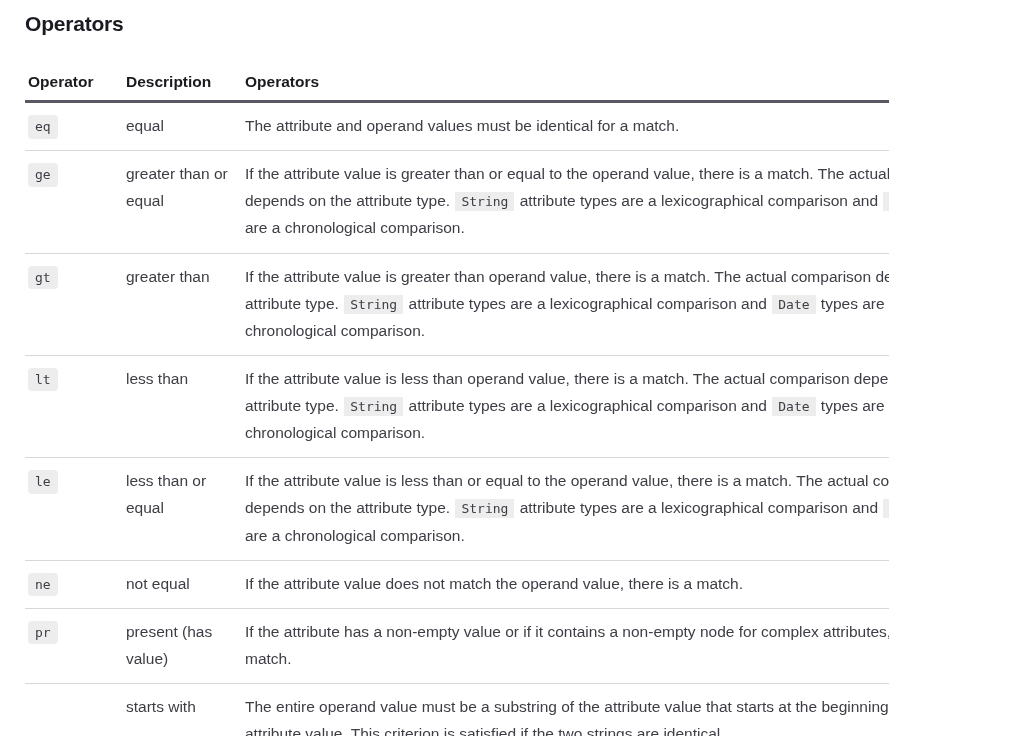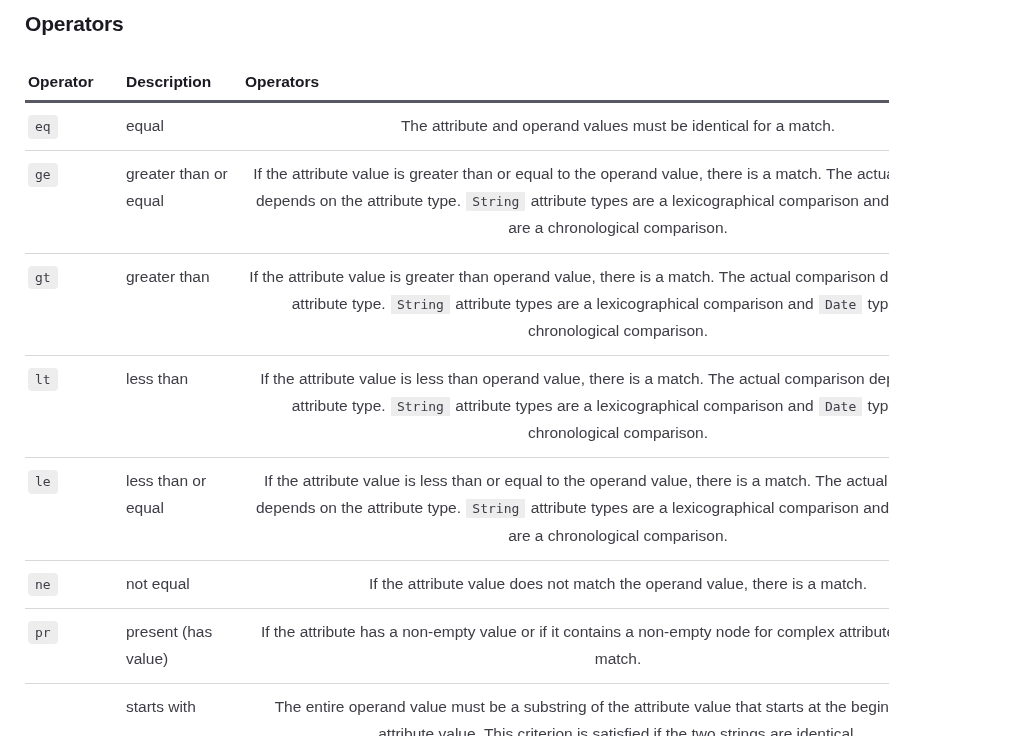--- a/index.html
+++ b/index.html
@@ -56,21 +56,21 @@
     vertical-align: bottom;
   }
   td {
     vertical-align: top;
     font-size: 15.5px;
     line-height: 1.75;
     color: #3d3d45;
     padding: 9px 10px 11px 3px;
     border-bottom: 1px solid #d6d6db;
   }
-  td.behavior-cell { padding-right: 4px; text-align: center; }
+  td.behavior-cell { padding-right: 4px; }
   .op-badge {
     display: inline-block;
     font-family: "DejaVu Sans Mono", "Liberation Mono", monospace;
     font-size: 13px;
     line-height: 1.35;
     color: #3d3d45;
     background: #ededee;
     border-radius: 4px;
     padding: 3px 7px;
     margin-top: 1px;

